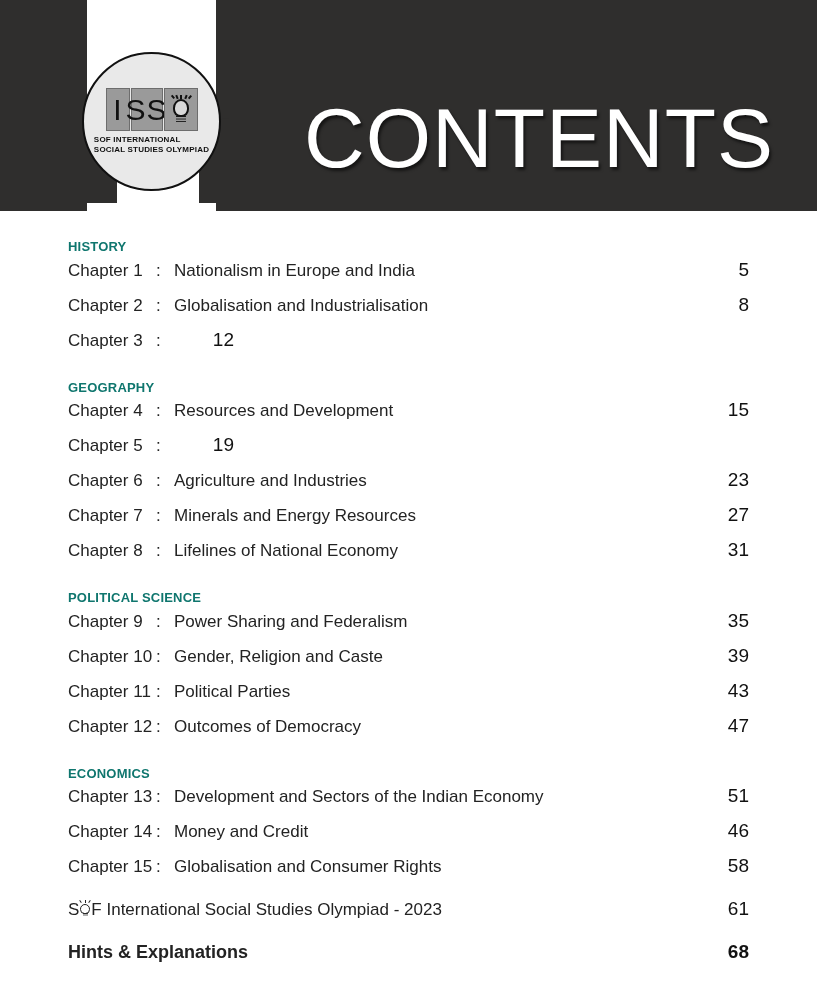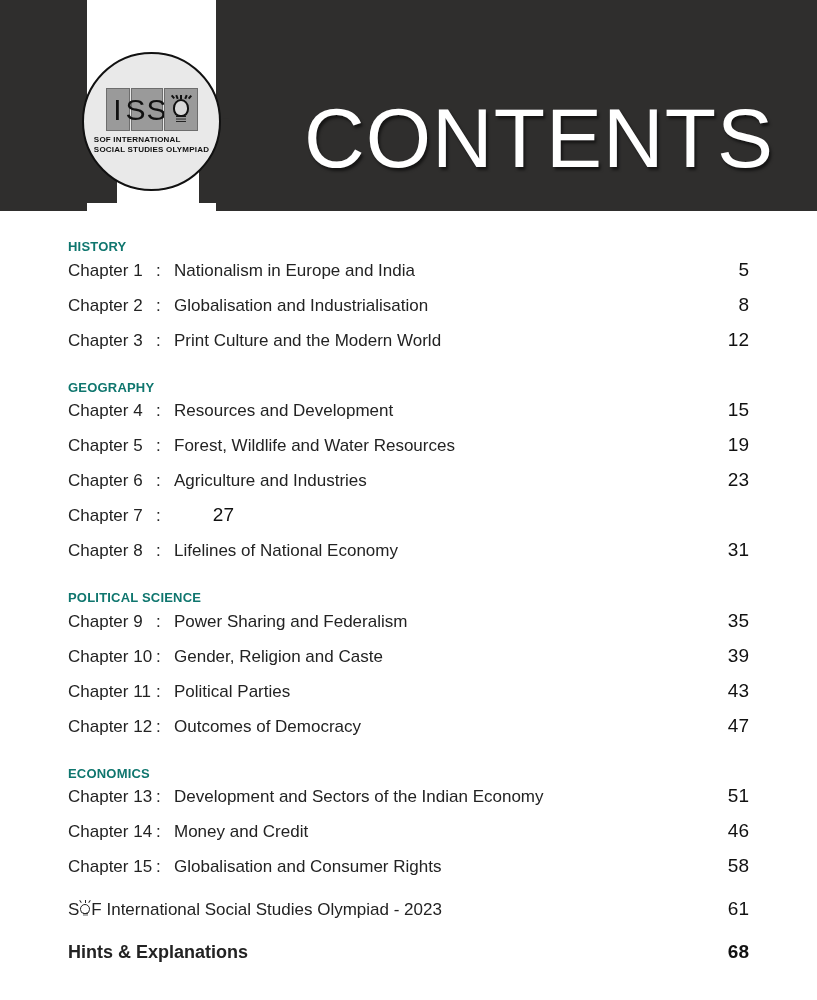--- a/index.html
+++ b/index.html
@@ -308,47 +308,46 @@
   </div>
   <div class="row">
     <span class="ch">Chapter 2</span>
     <span class="colon">:</span>
     <span class="title">Globalisation and Industrialisation</span>
     <span class="page">8</span>
   </div>
   <div class="row">
     <span class="ch">Chapter 3</span>
     <span class="colon">:</span>
-    <span class="title">Print Culture and the Modern World</span>
     <span class="page">12</span>
   </div>
 
   <div class="section-heading tight">GEOGRAPHY</div>
 
   <div class="row">
     <span class="ch">Chapter 4</span>
     <span class="colon">:</span>
     <span class="title">Resources and Development</span>
     <span class="page">15</span>
   </div>
   <div class="row">
     <span class="ch">Chapter 5</span>
     <span class="colon">:</span>
-    <span class="title">Forest, Wildlife and Water Resources</span>
     <span class="page">19</span>
   </div>
   <div class="row">
     <span class="ch">Chapter 6</span>
     <span class="colon">:</span>
     <span class="title">Agriculture and Industries</span>
     <span class="page">23</span>
   </div>
   <div class="row">
     <span class="ch">Chapter 7</span>
     <span class="colon">:</span>
+    <span class="title">Minerals and Energy Resources</span>
     <span class="page">27</span>
   </div>
   <div class="row">
     <span class="ch">Chapter 8</span>
     <span class="colon">:</span>
     <span class="title">Lifelines of National Economy</span>
     <span class="page">31</span>
   </div>
 
   <div class="section-heading tight">POLITICAL SCIENCE</div>

